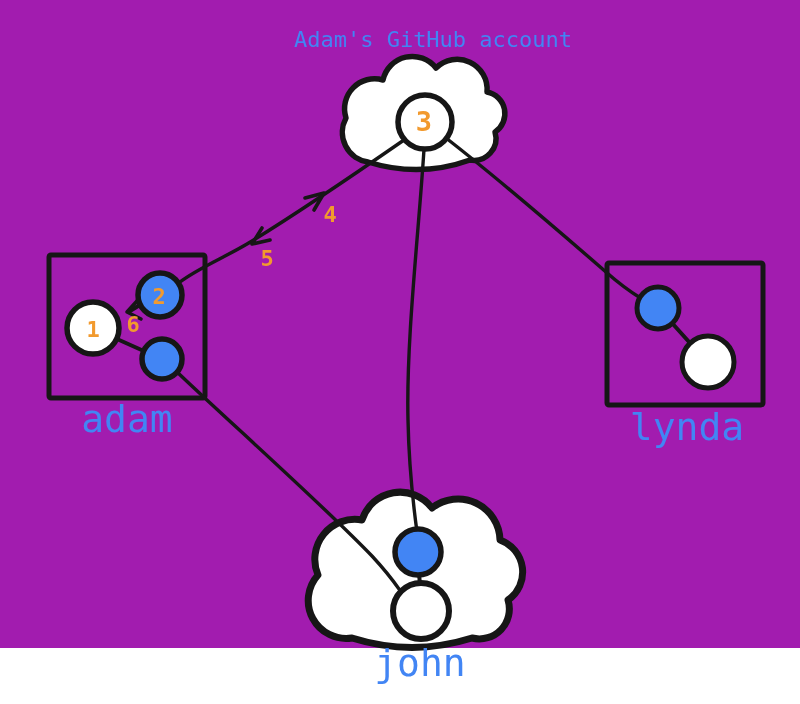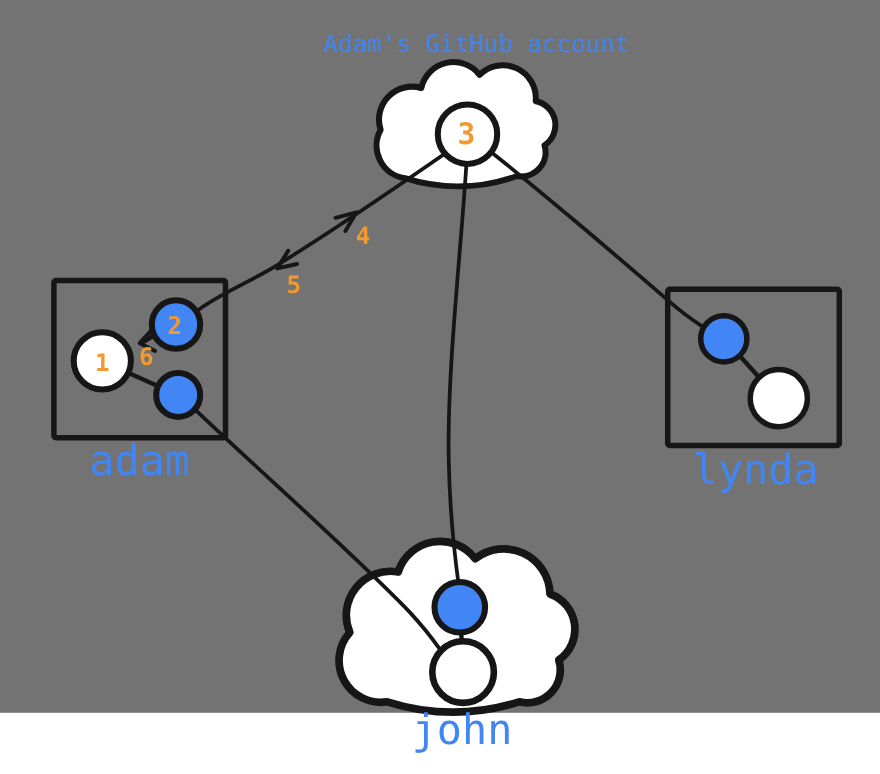--- a/index.html
+++ b/index.html
@@ -8,21 +8,21 @@
     background: #ffffff;
     width: 800px;
     height: 704px;
     overflow: hidden;
     font-family: "DejaVu Sans Mono", monospace;
   }
   #stage {
     position: relative;
     width: 800px;
     height: 648px;
-    background: #737373;
+    background: #a21caf;
   }
   svg { display: block; }
 
   .cloud {
     fill: #ffffff;
     stroke: var(--ink, #161616);
     stroke-linejoin: round;
     stroke-linecap: round;
   }
   .cloud-top   { stroke-width: 5.5; }

